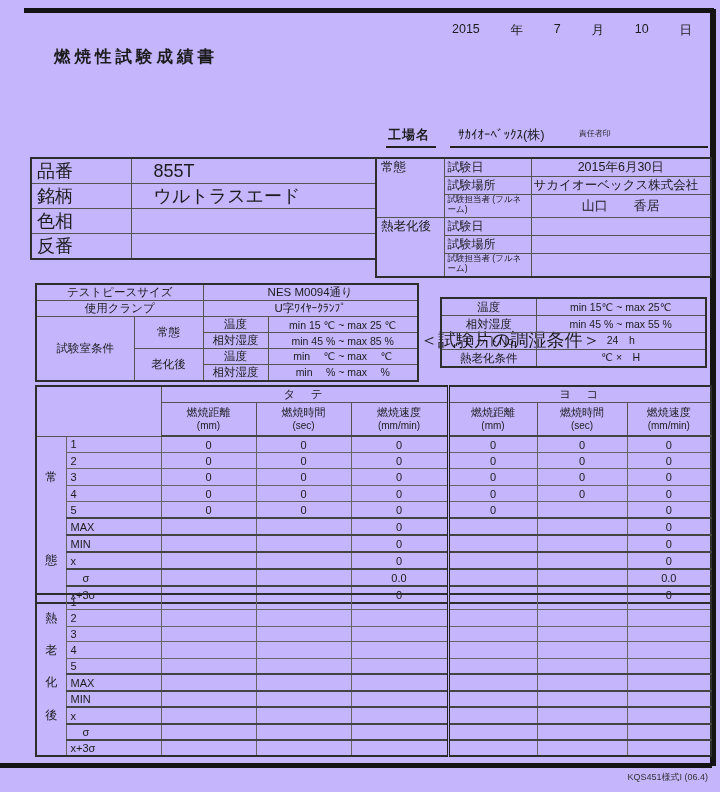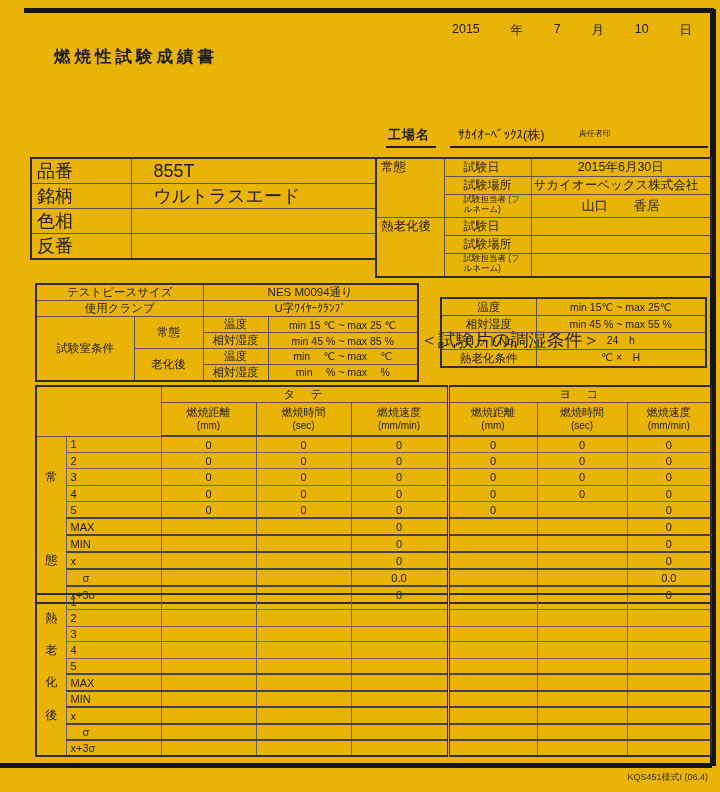--- a/index.html
+++ b/index.html
@@ -1,18 +1,18 @@
 <!DOCTYPE html>
 <html><head>
 <meta charset="utf-8">
 <style>
   html,body { margin:0; padding:0; background:#e9e9e6; }
   .page {
     position:relative; width:720px; height:792px; margin:0 auto;
-    background:#eab308; color:#1c1c1c; overflow:hidden;
+    background:#c4b5fd; color:#1c1c1c; overflow:hidden;
     font-family:"Liberation Sans","DejaVu Sans",sans-serif;
   }
   
   .edge-top    { position:absolute; left:24px; top:8px;  width:690px; height:5px; background:#141414; }
   .edge-right  { position:absolute; left:710px; top:9px; width:6px; height:757px; background:#141414; }
   .edge-bottom { position:absolute; left:0; top:763px; width:712px; height:5px; background:#141414; }
 
   .date-row { position:absolute; left:452px; top:22px; width:240px; display:flex; justify-content:space-between; font-size:12.5px; }
   .title { position:absolute; left:54px; top:46px; margin:0; font-size:16.5px; font-weight:bold; letter-spacing:4px; }
 
@@ -28,21 +28,21 @@
   .tblA td { border:1px solid #555; height:17px; }
   .tblA td:first-child { padding-left:5px; }
   .tblA td:last-child  { padding-left:22px; }
   .tblA tr:nth-child(3) td { height:23px; }
   .tblA tr:nth-child(6) td { height:21px; }
 
   .tblB { position:absolute; left:375px; top:157px; width:335px; border:2px solid #2e2e2e; font-size:12.5px; }
   .tblB td { border:1px solid #555; height:17px; }
   .tblB tr:nth-child(3) td, .tblB tr:nth-child(6) td { height:22px; }
   .tblB .grp { vertical-align:top; padding-left:4px; }
-  .tblB .key { padding-left:19px; font-size:12px; }
+  .tblB .key { padding-left:3px; font-size:12px; }
   .tblB .small { font-size:8.5px; white-space:normal; line-height:1.15; vertical-align:top; }
   .tblB .c { text-align:center; }
   .tblB .name { font-size:13px; }
 
   .tblC { position:absolute; left:35px; top:283px; width:382px; border:2px solid #2e2e2e; font-size:11.5px; text-align:center; }
   .tblC td { border:1px solid #555; height:14px; }
   .tblC .vals { font-size:10.5px; }
 
   .cond-title { position:absolute; left:420px; top:280px; font-size:18px;margin-top:48px; }
   .tblD { position:absolute; left:440px; top:297px; width:265px; border:2px solid #2e2e2e; font-size:11.5px; text-align:center; }

